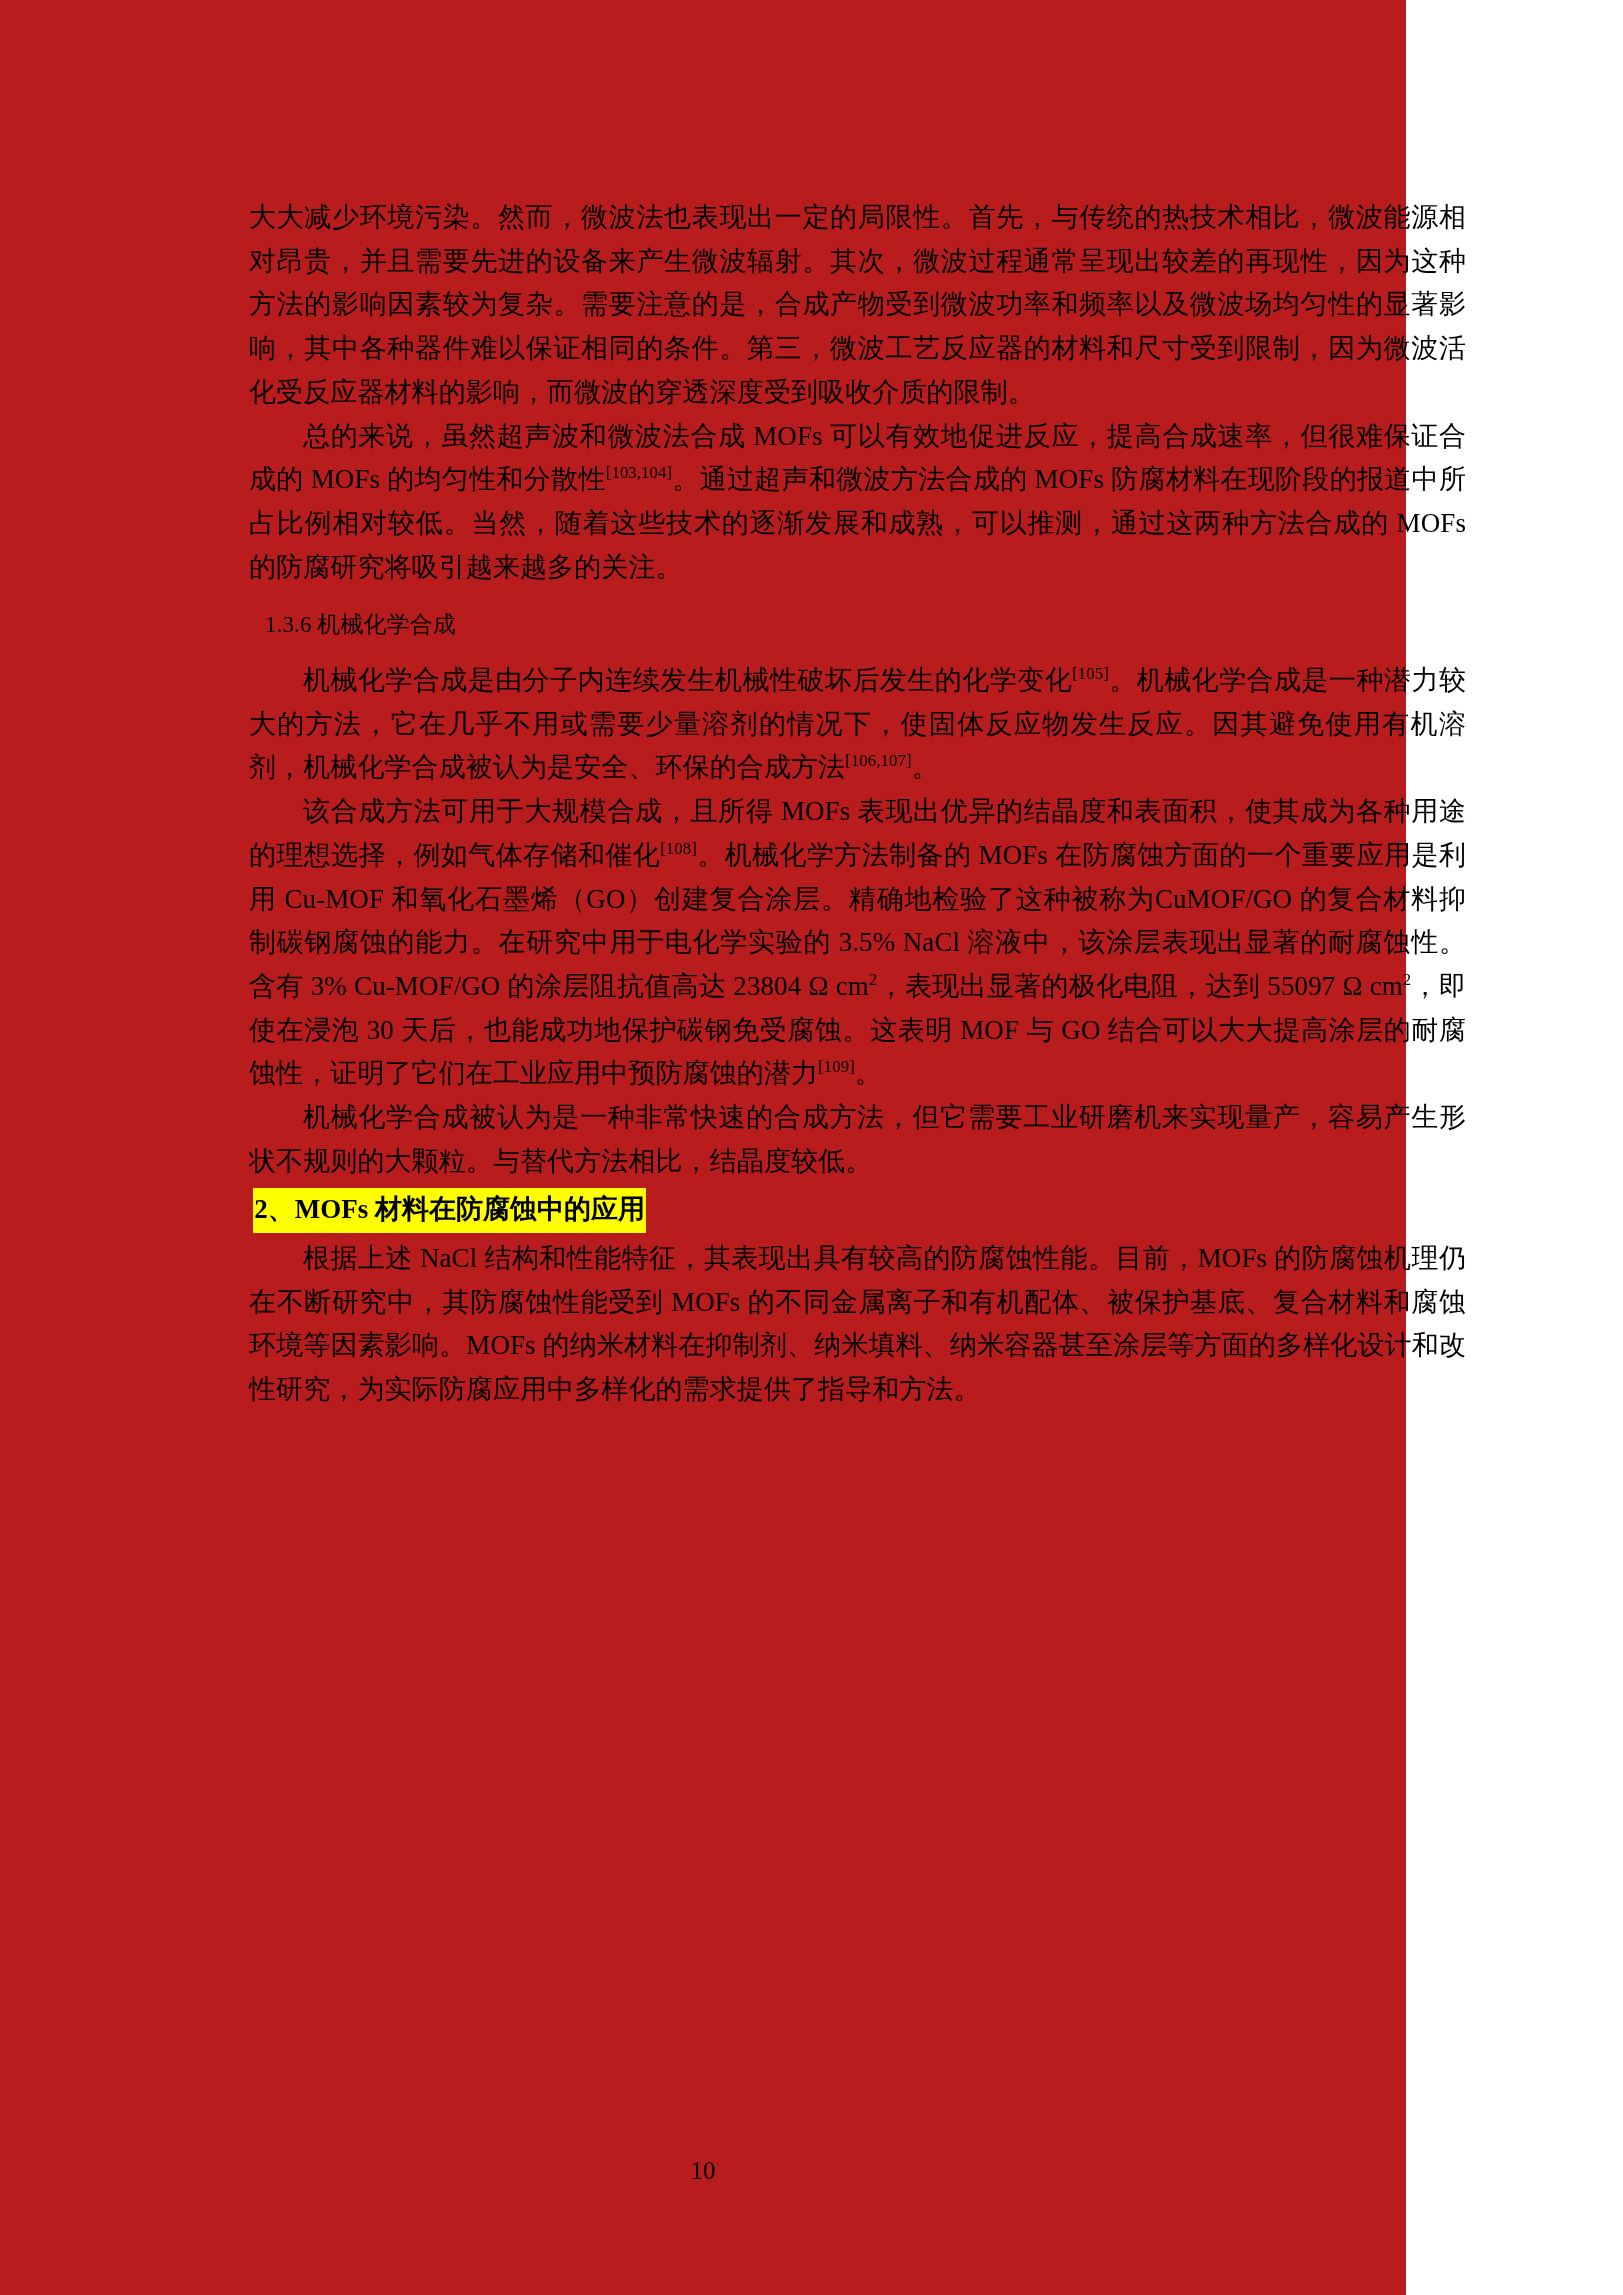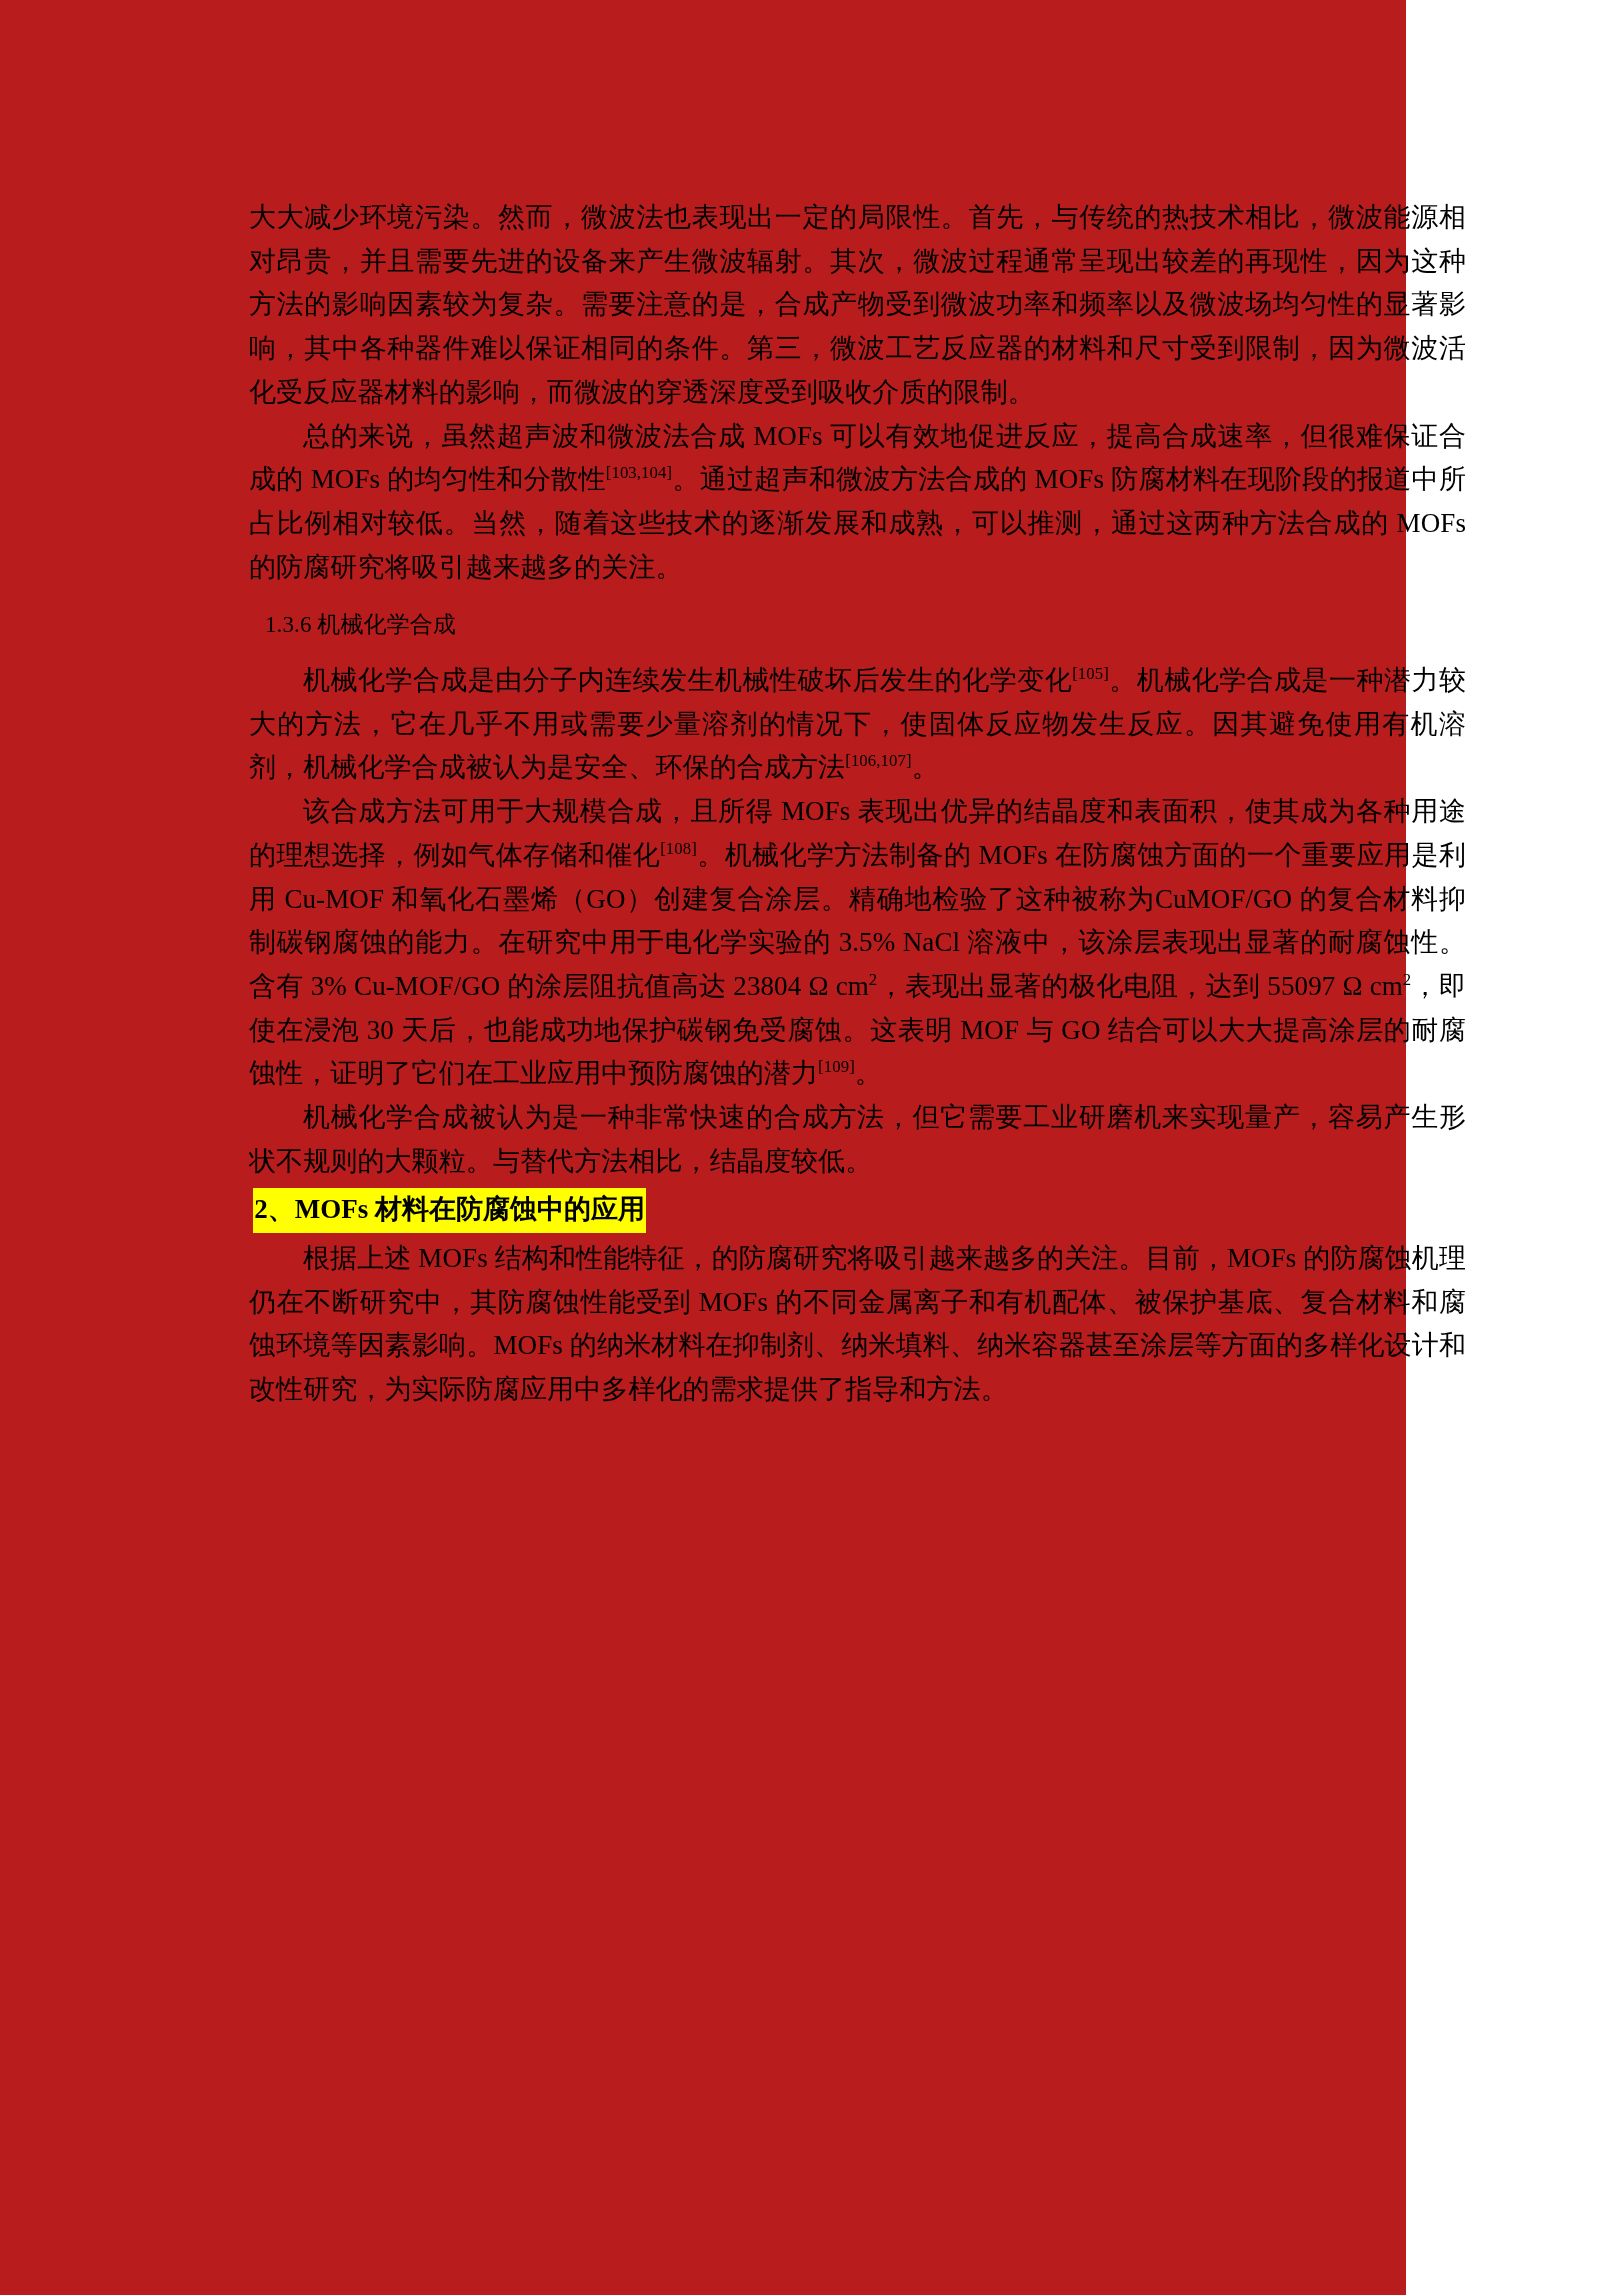--- a/index.html
+++ b/index.html
@@ -89,19 +89,20 @@
     <p class="indent"><span>机械化学合成是由分子内连续发生机械性破坏后发生的化学变化</span><sup>[105]</sup><span>。机械化学合成是一种潜力较大的方法，它在几乎不用或需要少量溶剂的情况下，使固体反应物发生反应。因其避免使用有机溶剂，机械化学合成被认为是安全、环保的合成方法</span><sup>[106,107]</sup><span>。</span></p>
 
     <p class="indent"><span>该合成方法可用于大规模合成，且所得 MOFs 表现出优异的结晶度和表面积，使其成为各种用途的理想选择，例如气体存储和催化</span><sup>[108]</sup><span>。机械化学方法制备的 MOFs 在防腐蚀方面的一个重要应用是利用 Cu-MOF 和氧化石墨烯（GO）创建复合涂层。精确地检验了这种被称为CuMOF/GO 的复合材料抑制碳钢腐蚀的能力。在研究中用于电化学实验的 3.5% NaCl 溶液中，该涂层表现出显著的耐腐蚀性。含有 3% Cu-MOF/GO 的涂层阻抗值高达 23804 Ω cm</span><sup>2</sup><span>，表现出显著的极化电阻，达到 55097 Ω cm</span><sup>2</sup><span>，即使在浸泡 30 天后，也能成功地保护碳钢免受腐蚀。这表明 MOF 与 GO 结合可以大大提高涂层的耐腐蚀性，证明了它们在工业应用中预防腐蚀的潜力</span><sup>[109]</sup><span>。</span></p>
 
     <p class="indent">机械化学合成被认为是一种非常快速的合成方法，但它需要工业研磨机来实现量产，容易产生形状不规则的大颗粒。与替代方法相比，结晶度较低。</p>
 
     <div class="heading-wrap">
       <span class="highlight-heading">2、MOFs 材料在防腐蚀中的应用</span>
     </div>
 
-    <p class="indent">根据上述 MOFs 结构和性能特征，的防腐研究将吸引越来越多的关注。目前，MOFs 的防腐蚀机理仍在不断研究中，其防腐蚀性能受到 MOFs 的不同金属离子和有机配体、被保护基底、复合材料和腐蚀环境等因素影响。MOFs 的纳米材料在抑制剂、纳米填料、纳米容器甚至涂层等方面的多样化设计和改性研究，为实际防腐应用中多样化的需求提供了指导和方法。</p>
+    <p class="indent">根据上述 NaCl 结构和性能特征，其表现出具有较高的防腐蚀性能。目前，MOFs 的防腐蚀机理仍在不断研究中，其防腐蚀性能受到 MOFs 的不同金属离子和有机配体、被保护基底、复合材料和腐蚀环境等因素影响。MOFs 的纳米材料在抑制剂、纳米填料、纳米容器甚至涂层等方面的多样化设计和改性研究，为实际防腐应用中多样化的需求提供了指导和方法。</p>
 
 
 
   </div>
+  <div class="pagenum">10</div>
 </div>
 
 
 </body></html>

